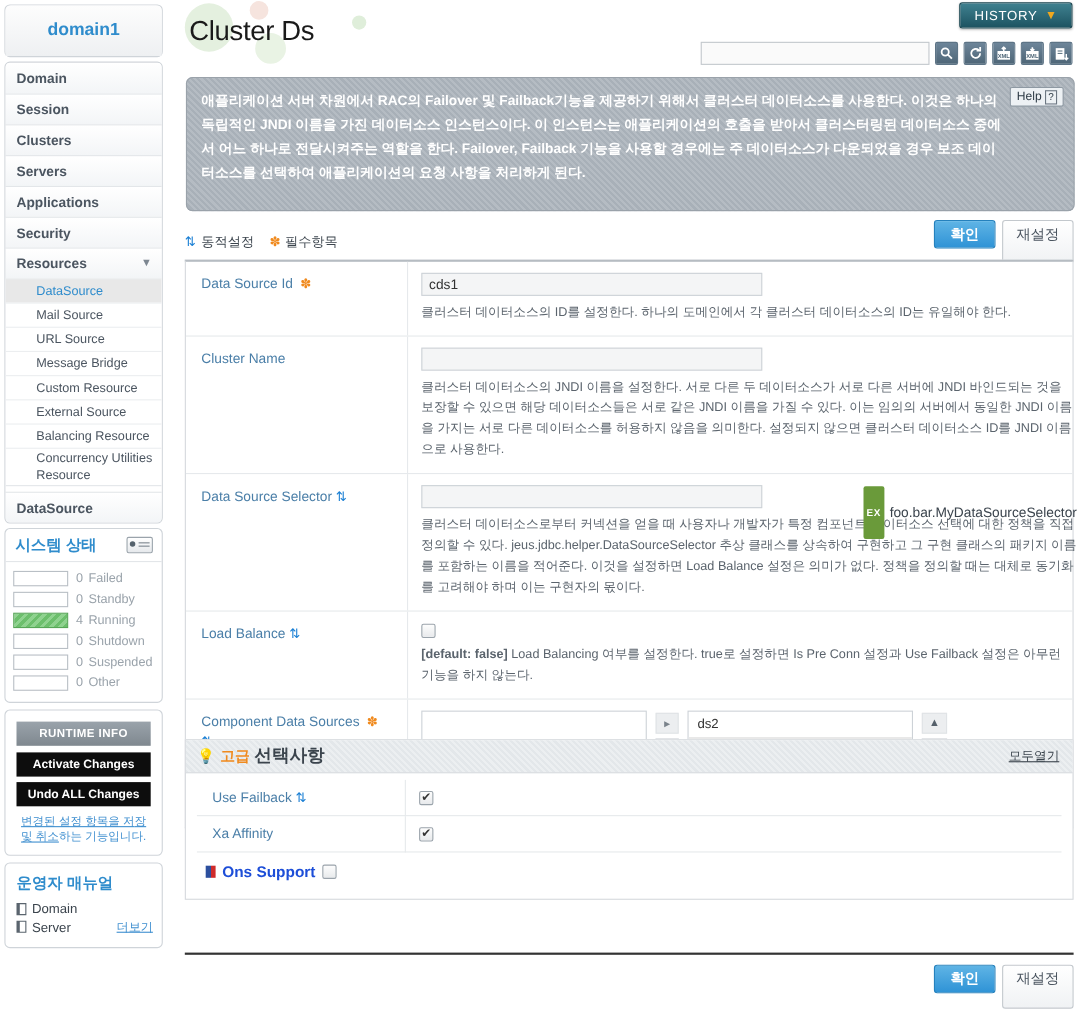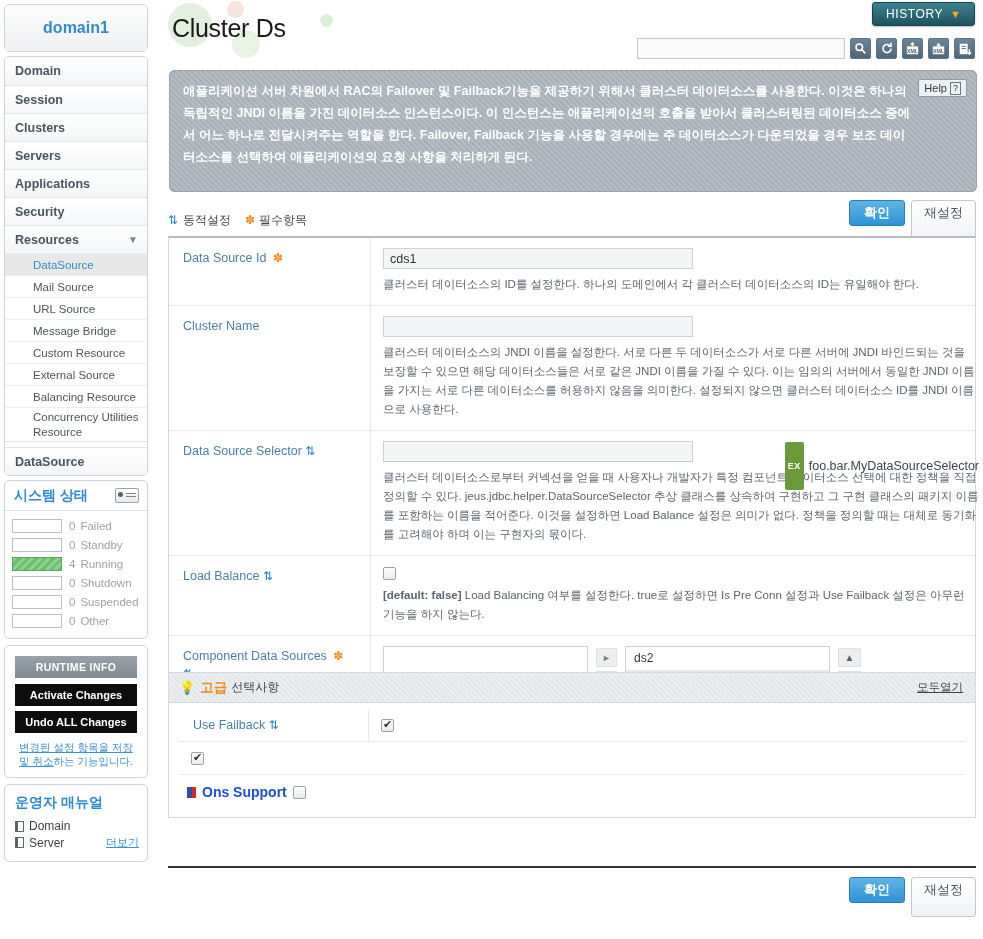--- a/index.html
+++ b/index.html
@@ -236,21 +236,21 @@
 
   
   .advbox { position: absolute; left: 8px; top: 672px; width: 808px; border: 1px solid #d5d9dd; background: #fff; }
   .advhead {
     height: 30px; display: flex; align-items: center; padding: 0 12px 0 10px;
     background: repeating-linear-gradient(45deg,#e3e7ea 0 2px,#eceff1 2px 4px);
     border-bottom: 1px solid #d5d9dd;
   }
   .advhead .bulb { color: #f08a1e; font-size: 13px; margin-right: 5px; }
   .advhead .t1 { color: #f08a1e; font-size: 13.5px; font-weight: bold; }
-  .advhead .t2 { color: #3b444d; font-size: 12px; font-weight: normal; margin-left: 4px;}
+  .advhead .t2 { color: #3b444d; font-size: 16px; font-weight: bold; margin-left: 4px;}
   .advhead .openall { margin-left: auto; font-size: 11.5px; color: #3b444d; text-decoration: underline; cursor: pointer; }
   .advinner { padding: 6px 10px 8px 10px; }
   .arow { display: flex; align-items: center; height: 33px; border-bottom: 1px solid #e6e9ec; }
   .al {
     width: 190px; flex: 0 0 190px; font-size: 12.5px; color: #4b7fa8; padding-left: 14px;
     border-right: 1px solid #e6e9ec; line-height: 32px; height: 33px;
   }
   .ar { padding-left: 12px; display: flex; align-items: center; }
   .onsrow { display: flex; align-items: center; height: 34px; padding-left: 8px; gap: 6px; }
   .flag {
@@ -562,20 +562,23 @@
         <div class="arow">
           <div class="al">
             <span>Use Failback</span>
             <span class="dyn-icon">⇅</span>
           </div>
           <div class="ar">
             <span class="cbx checked"></span>
           </div>
         </div>
         <div class="arow">
+          <div class="al">
+            <span>Xa Affinity</span>
+          </div>
           <div class="ar">
             <span class="cbx checked"></span>
           </div>
         </div>
         <div class="onsrow">
           <span class="flag"></span>
           <span class="onslbl">Ons Support</span>
           <span class="cbx"></span>
         </div>
       </div>

